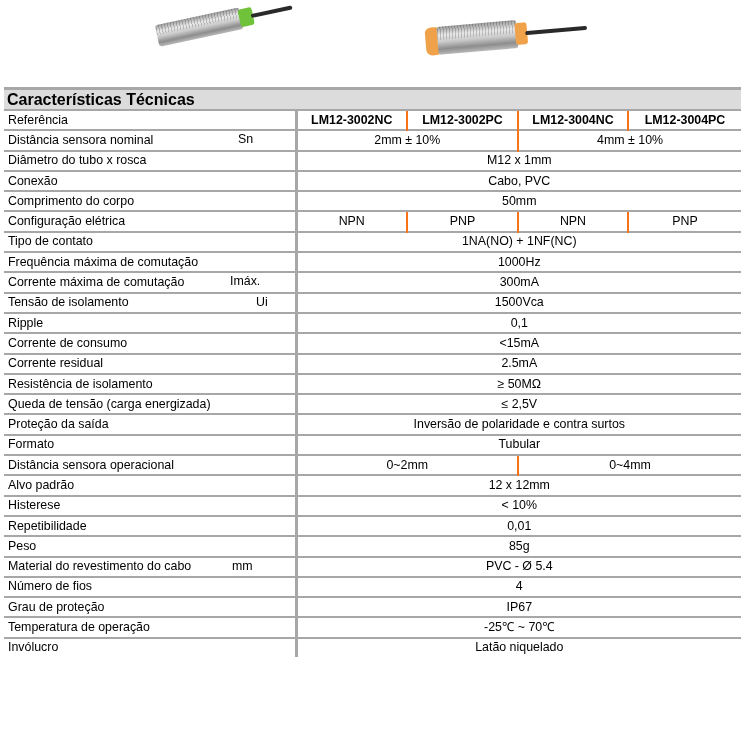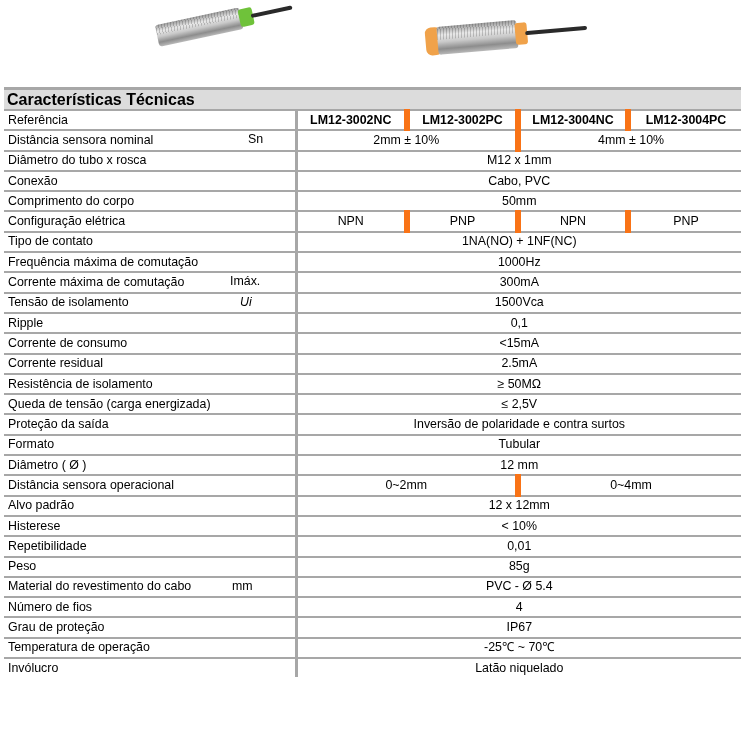--- a/index.html
+++ b/index.html
@@ -28,21 +28,21 @@
     height: 18.3px; padding: 0 4px; line-height: 17px;
     border-top: 2px solid #a7a7a7; border-bottom: 0;
     white-space: nowrap; overflow: hidden;
   }
   .spec-table tr.title td {
     background: #dcdcdc; font-weight: bold; font-size: 16px;
     height: 19px; border-top: 3px solid #a7a7a7; padding-left: 3px;
   }
   .spec-table td.label { border-right: 3px solid #a7a7a7; position: relative; }
   .spec-table td.label .sym { position: absolute; top: 0; }
-  .spec-table td.val { text-align: center; border-left: 6px solid #f97316; }
+  .spec-table td.val { text-align: center; border-left: 2px solid #f97316; }
   .spec-table td.val.first { border-left: 0; }
   .spec-table tr.ref td.val { font-weight: bold; }
 </style>
 </head>
 <body>
 
 <div class="images">
 
   <div class="sensor" style="left:152px; top:6px; width:140px; height:50px; transform: rotate(-12deg); transform-origin: left center;">
     <div class="body" style="left:4px; top:20px; width:86px; height:22px;">
@@ -75,21 +75,21 @@
       <td colspan="5">Características Técnicas</td>
     </tr>
   <tr class="ref">
         <td class="label"><span>Referência</span></td>
         <td class="val first" colspan="1">LM12-3002NC</td>
         <td class="val" colspan="1">LM12-3002PC</td>
         <td class="val" colspan="1">LM12-3004NC</td>
         <td class="val" colspan="1">LM12-3004PC</td>
       </tr>
       <tr>
-        <td class="label"><span>Distância sensora nominal</span><span class="sym" style="left: 244px;">Sn</span></td>
+        <td class="label"><span>Distância sensora nominal</span><span class="sym" style="left: 234px;">Sn</span></td>
         <td class="val first" colspan="2">2mm ± 10%</td>
         <td class="val" colspan="2">4mm ± 10%</td>
       </tr>
       <tr>
         <td class="label"><span>Diâmetro do tubo x  rosca</span></td>
         <td class="val first" colspan="4">M12 x 1mm</td>
       </tr>
       <tr>
         <td class="label"><span>Conexão</span></td>
         <td class="val first" colspan="4">Cabo, PVC</td>
@@ -111,21 +111,21 @@
       </tr>
       <tr>
         <td class="label"><span>Frequência  máxima de comutação</span></td>
         <td class="val first" colspan="4">1000Hz</td>
       </tr>
       <tr>
         <td class="label"><span>Corrente máxima de comutação</span><span class="sym" style="left: 226px;">Imáx.</span></td>
         <td class="val first" colspan="4">300mA</td>
       </tr>
       <tr>
-        <td class="label"><span>Tensão de isolamento</span><span class="sym" style="left: 236px; font-style: italic;">Ui</span></td>
+        <td class="label"><span>Tensão de isolamento</span><span class="sym" style="left: 252px;">Ui</span></td>
         <td class="val first" colspan="4">1500Vca</td>
       </tr>
       <tr>
         <td class="label"><span>Ripple</span></td>
         <td class="val first" colspan="4">0,1</td>
       </tr>
       <tr>
         <td class="label"><span>Corrente de consumo</span></td>
         <td class="val first" colspan="4">&lt;15mA</td>
       </tr>
@@ -141,24 +141,20 @@
         <td class="label"><span>Queda de tensão (carga energizada)</span></td>
         <td class="val first" colspan="4">≤ 2,5V</td>
       </tr>
       <tr>
         <td class="label"><span>Proteção da saída</span></td>
         <td class="val first" colspan="4">Inversão de polaridade e contra surtos</td>
       </tr>
       <tr>
         <td class="label"><span>Formato</span></td>
         <td class="val first" colspan="4">Tubular</td>
-      </tr>
-      <tr>
-        <td class="label"><span>Diâmetro  ( Ø )</span></td>
-        <td class="val first" colspan="4">12 mm</td>
       </tr>
       <tr>
         <td class="label"><span>Distância sensora  operacional</span></td>
         <td class="val first" colspan="2">0~2mm</td>
         <td class="val" colspan="2">0~4mm</td>
       </tr>
       <tr>
         <td class="label"><span>Alvo padrão</span></td>
         <td class="val first" colspan="4">12 x 12mm</td>
       </tr>

